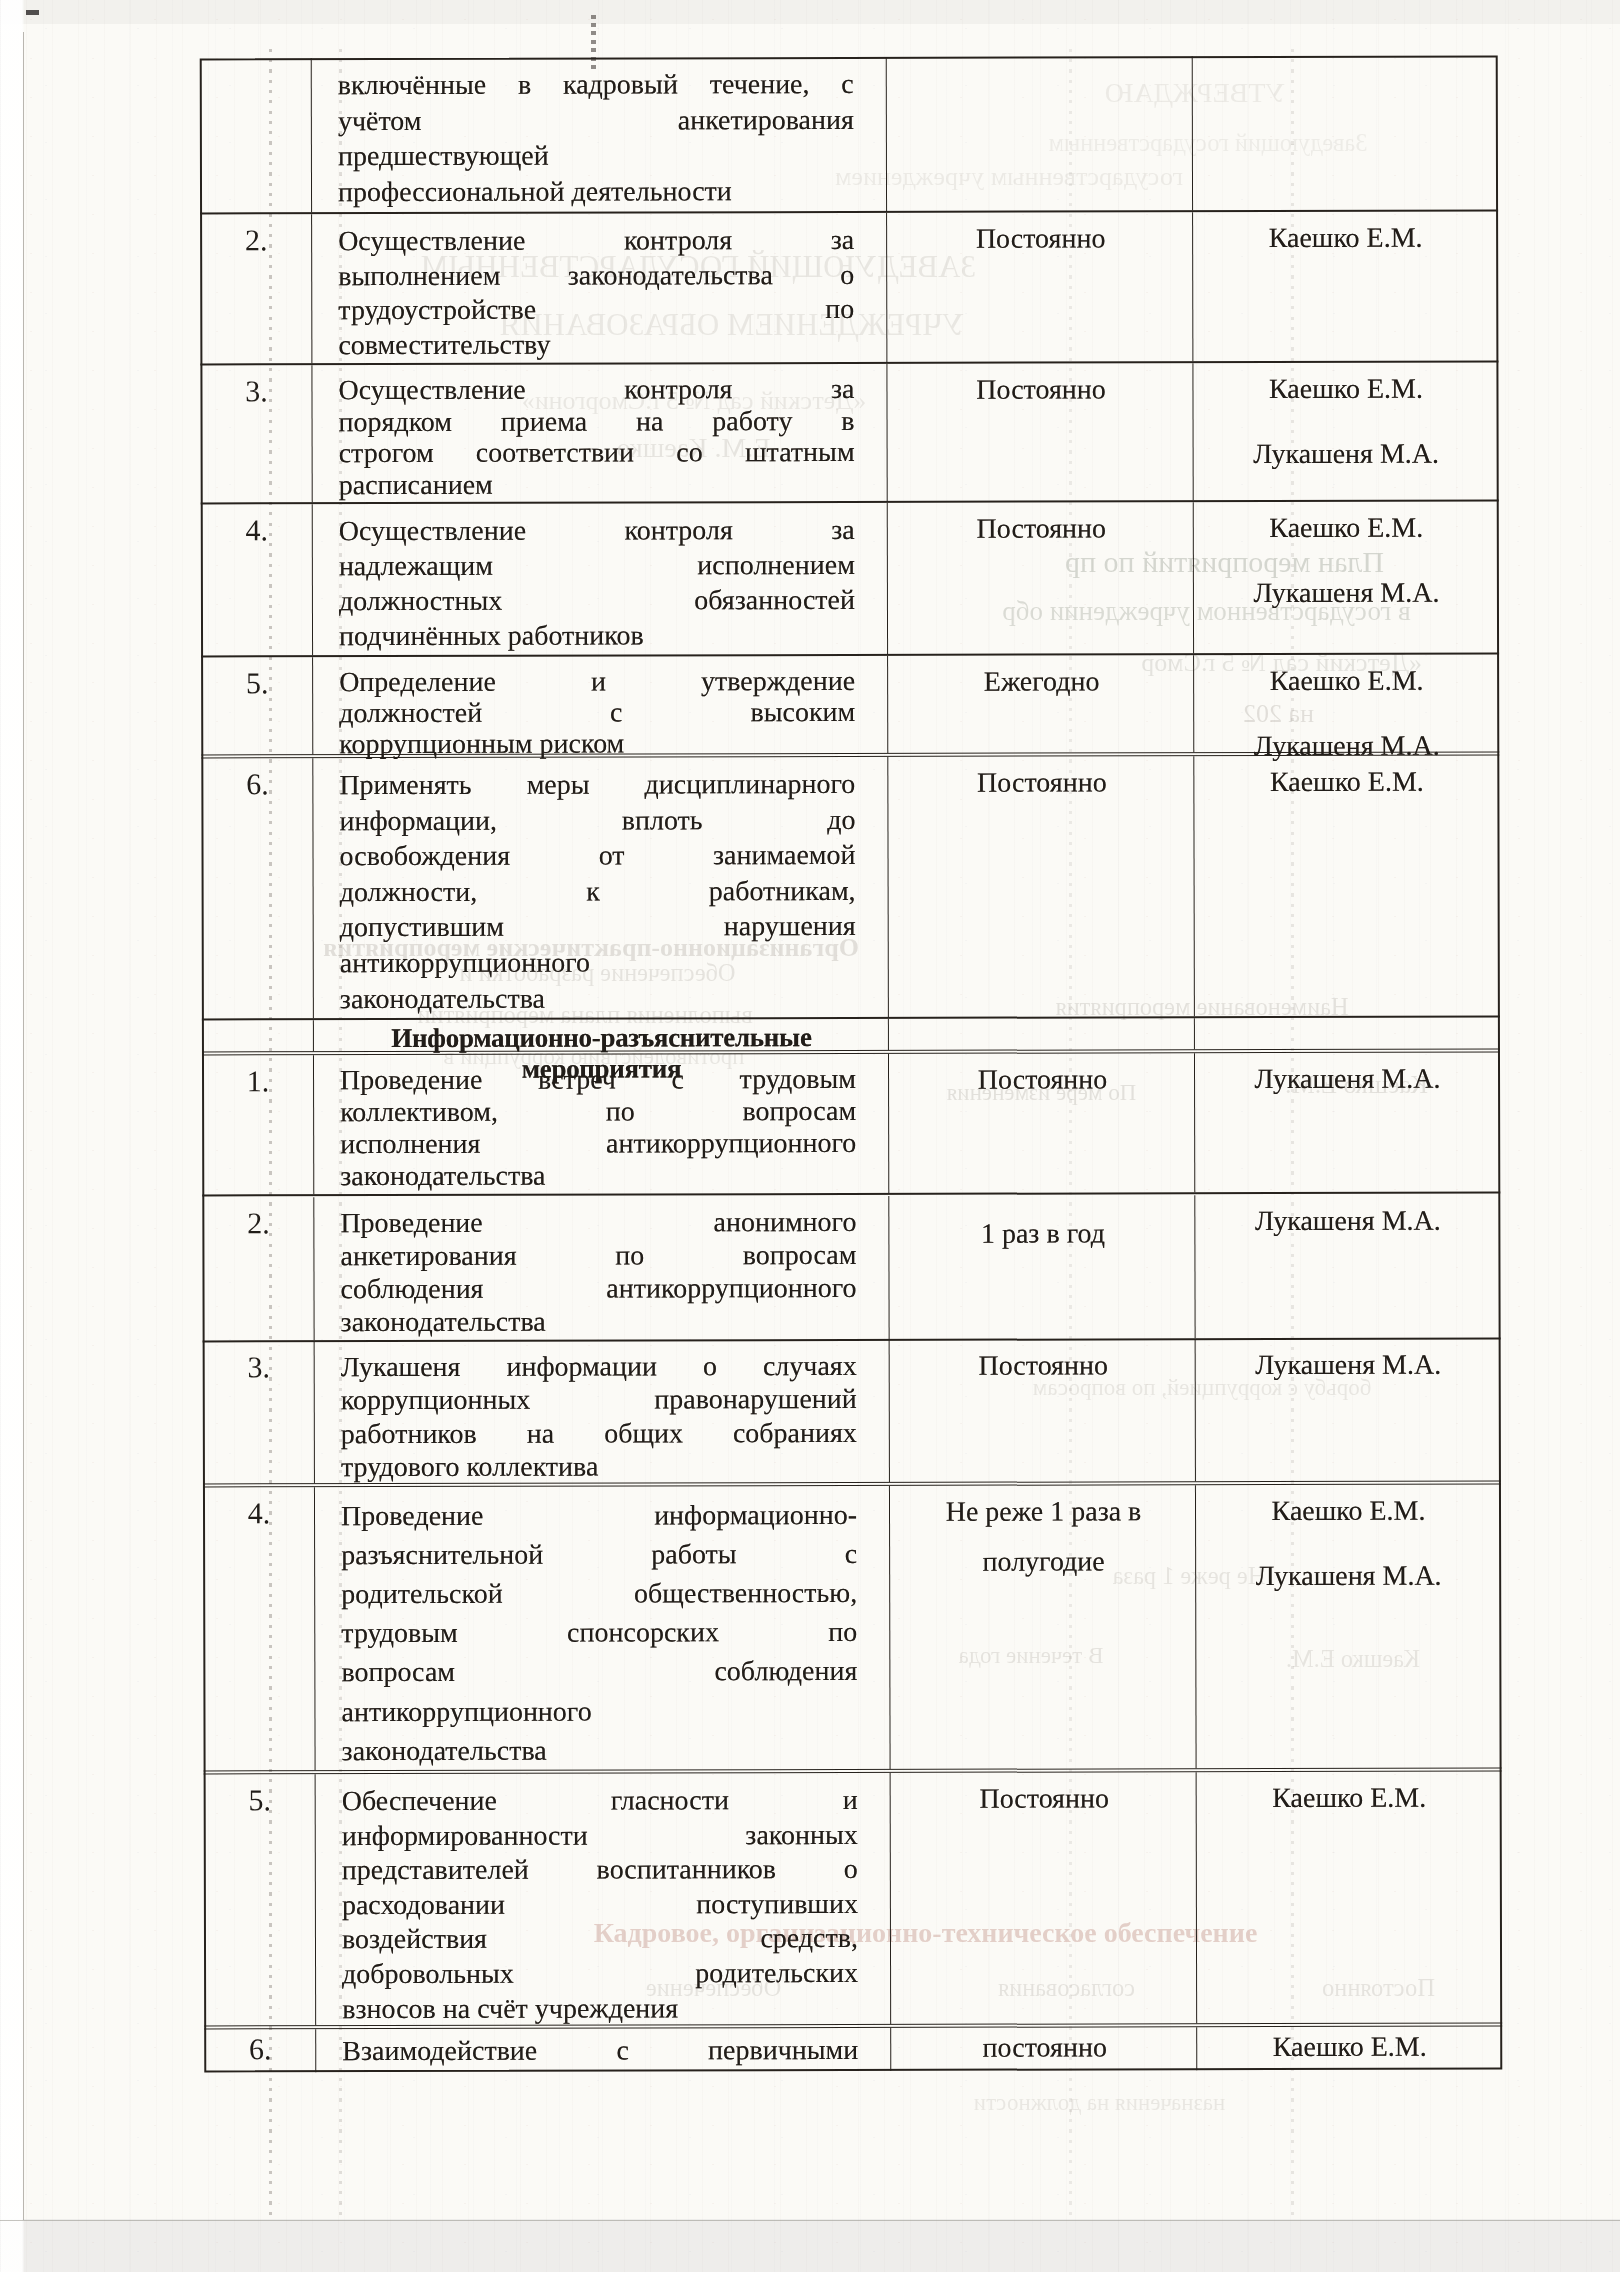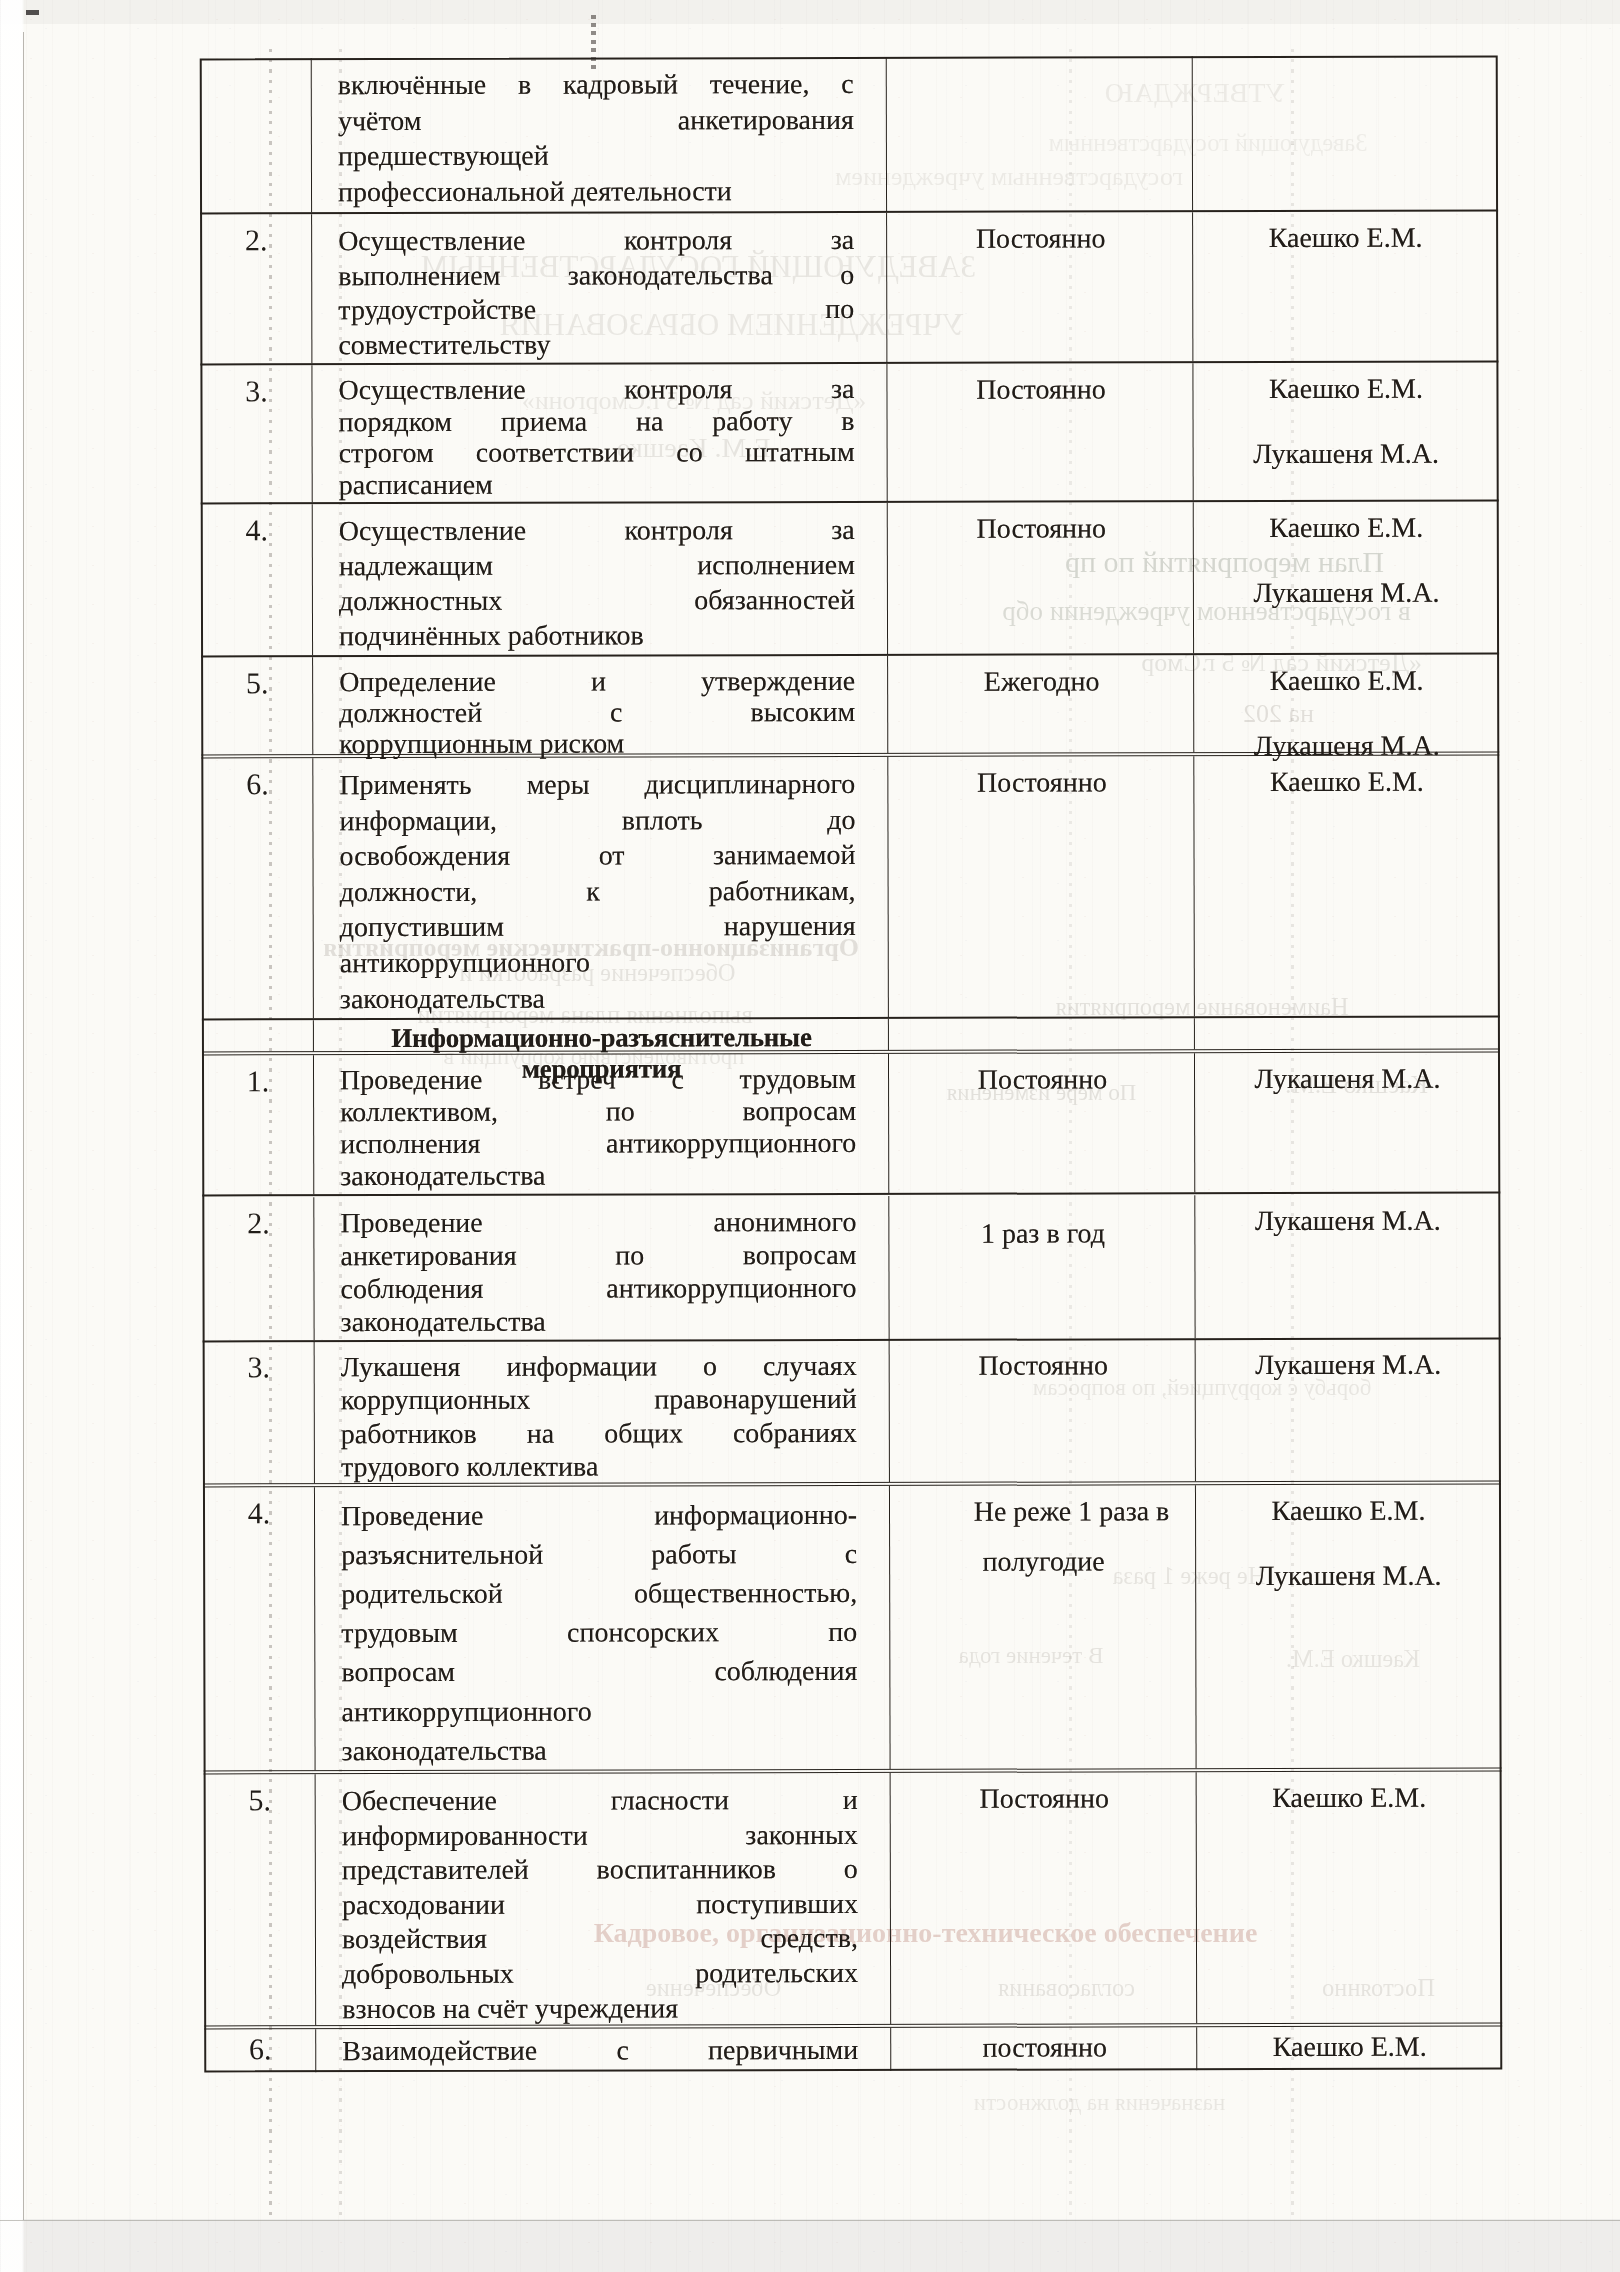--- a/index.html
+++ b/index.html
@@ -344,21 +344,21 @@
           <span>трудовым</span>
           <span>спонсорских</span>
           <span>по</span>
         </div>
         <div class="jline" style="position: absolute; left: 112px; width: 575px; top: 165px; height: 39px; line-height: 39px; box-sizing: border-box;">
           <span>вопросам</span>
           <span>соблюдения</span>
         </div>
         <div class="jline plain" style="position: absolute; left: 112px; width: 575px; top: 205px; height: 39px; line-height: 39px; box-sizing: border-box;">антикоррупционного</div>
         <div class="jline plain" style="position: absolute; left: 112px; width: 575px; top: 244px; height: 39px; line-height: 39px; box-sizing: border-box;">законодательства</div>
-        <div class="cline" style="position: absolute; left: 688px; width: 305px; top: 10.3px; padding-left: 28px;">Не реже 1 раза в</div>
+        <div class="cline" style="position: absolute; left: 688px; width: 305px; top: 10.3px;">Не реже 1 раза в</div>
         <div class="cline" style="position: absolute; left: 688px; width: 305px; top: 60px;">полугодие</div>
         <div class="cline" style="position: absolute; left: 993px; width: 305px; top: 10.3px;">Каешко Е.М.</div>
         <div class="cline" style="position: absolute; left: 993px; width: 305px; top: 75px;">Лукашеня М.А.</div>
       </div>
       <div class="trow dbl" style="top: 1716px; height: 255px;">
         <div class="tcell vline" style="left: 0px; width: 112px;"></div>
         <div class="tcell vline" style="left: 112px; width: 575px;"></div>
         <div class="tcell vline" style="left: 688px; width: 305px;"></div>
         <div class="tcell" style="left: 993px; width: 305px;"></div>
         <div class="num numv" style="top: 9px;">5.</div>

